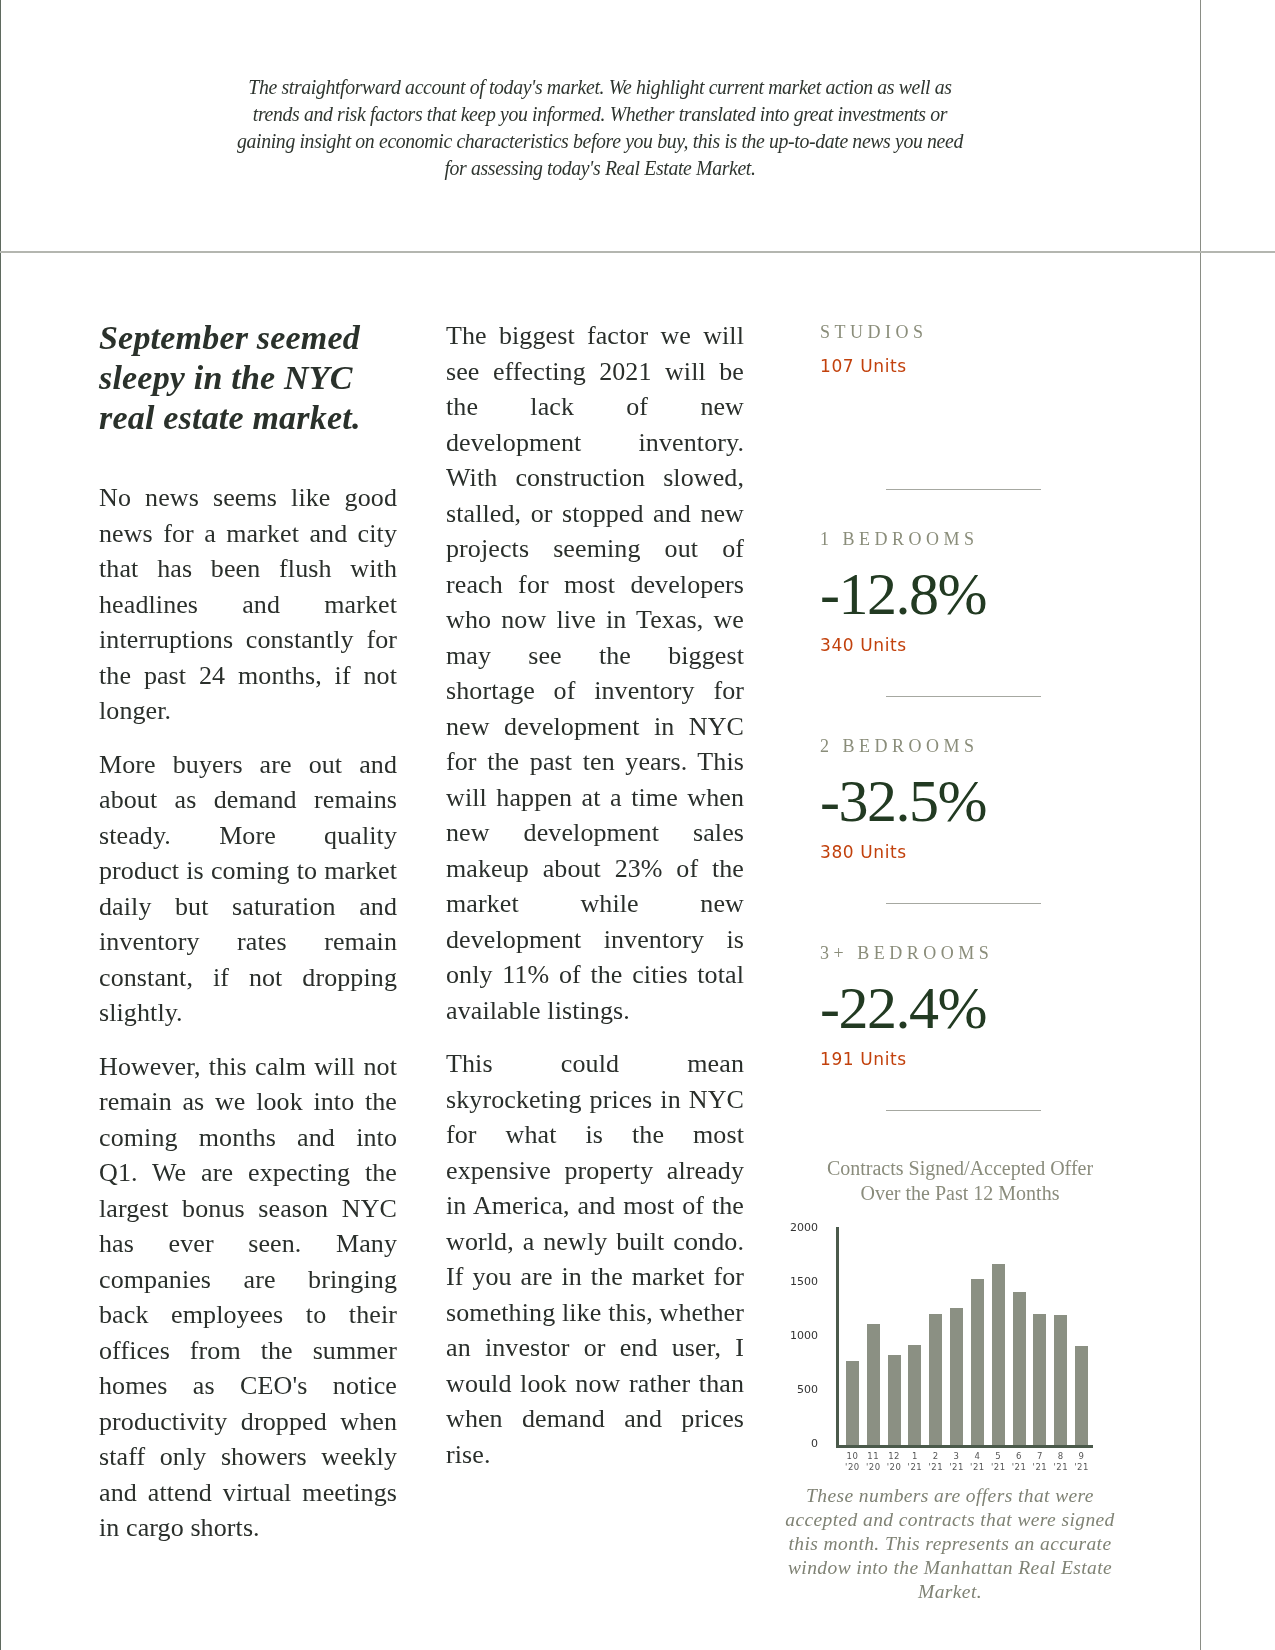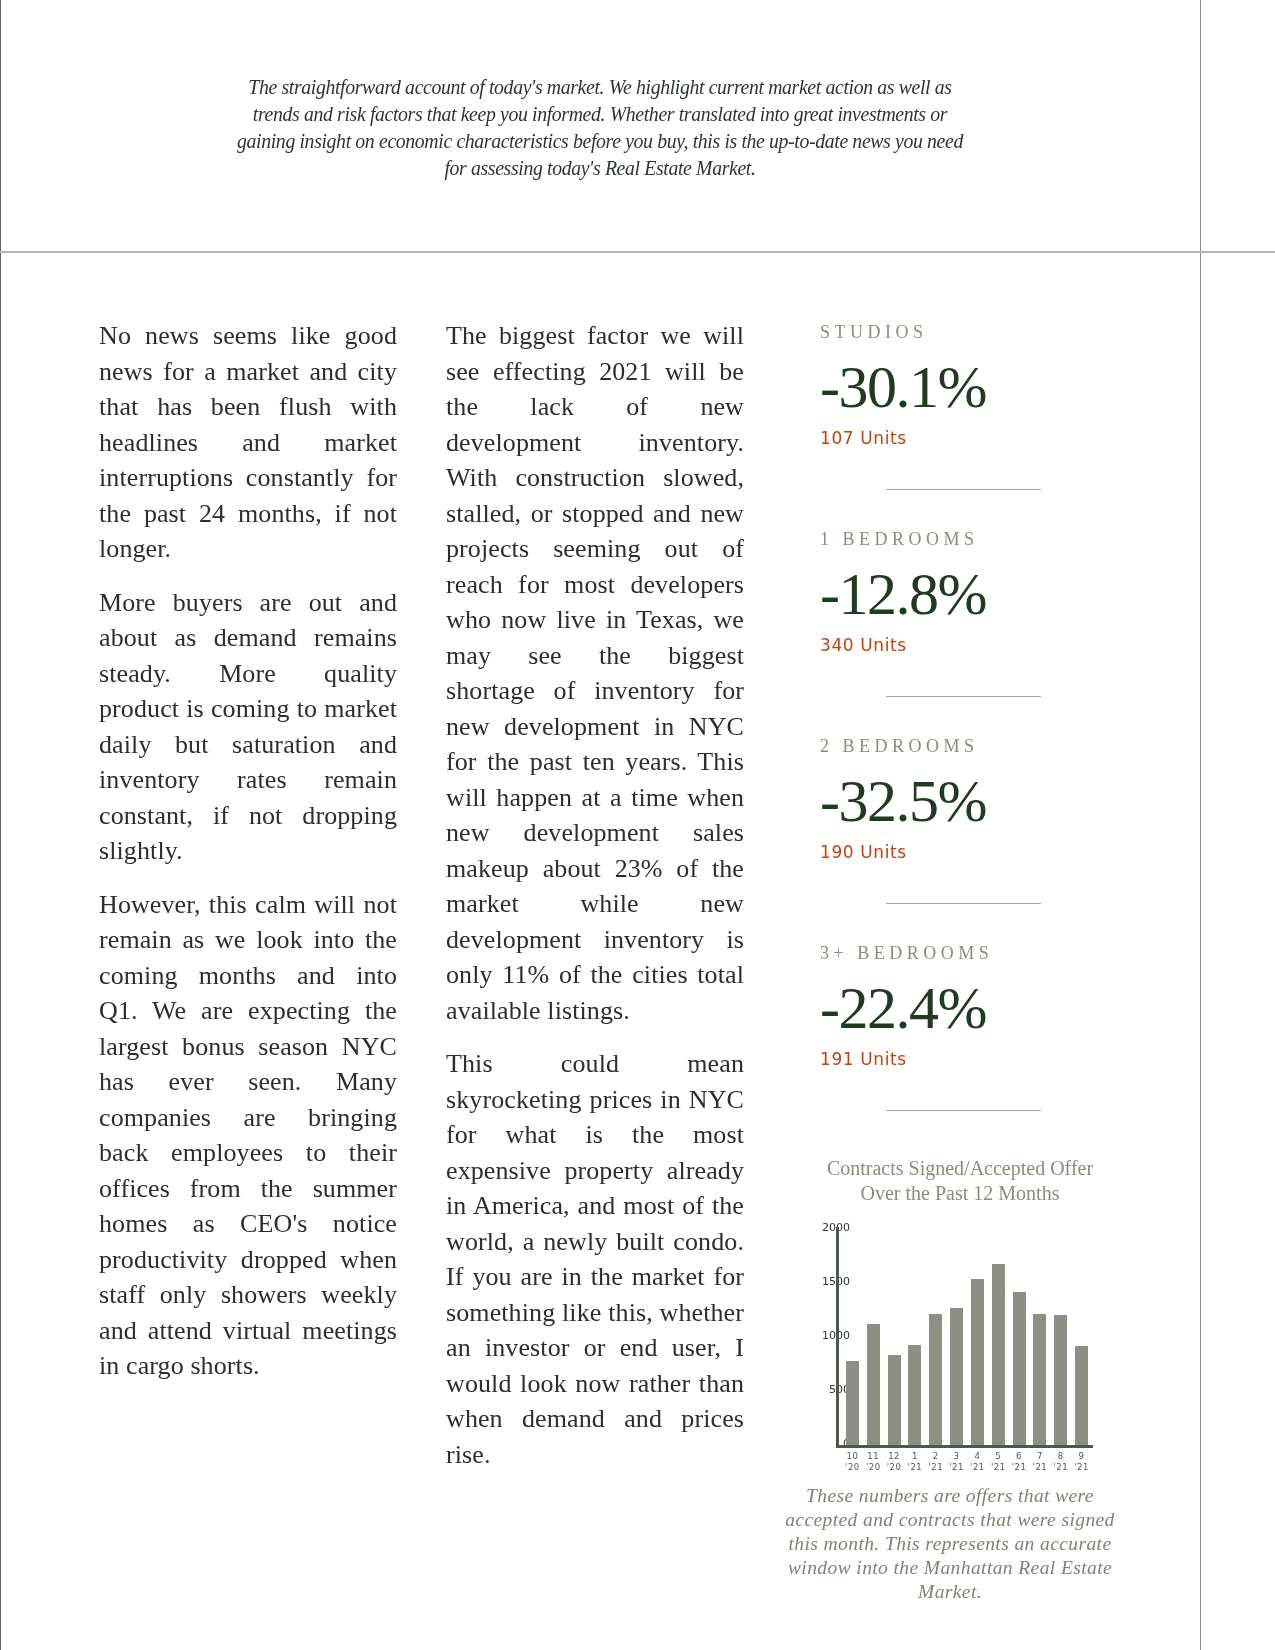--- a/index.html
+++ b/index.html
@@ -48,21 +48,21 @@
   }
   .stat-divider { position: absolute; left: 66px; width: 155px; top: 173px; height: 1px; background: #a6a8a1; }
 
   .chart-title {
     position: absolute; left: 795px; top: 1156px; width: 330px; text-align: center;
     font-size: 20px; line-height: 25px; color: #8a8c7c;
   }
   .chart { position: absolute; left: 790px; top: 1213px; width: 320px; height: 260px; }
   .y-axis-line { position: absolute; left: 46px; top: 14px; width: 3px; height: 221px; background: #4b5a4b; }
   .x-axis-line { position: absolute; left: 46px; top: 232px; width: 257px; height: 3px; background: #4b5a4b; }
-  .y-tick { position: absolute; right: 260px; font-family: "DejaVu Sans", sans-serif; font-size: 11px; color: #333; }
+  .y-tick { position: absolute; right: 292px; font-family: "DejaVu Sans", sans-serif; font-size: 11px; color: #333; }
   .bars { position: absolute; left: 52px; top: 14px; width: 250px; height: 218px; }
   .bar { position: absolute; bottom: 0; width: 13px; background: #8b9083; }
   .x-labels { position: absolute; left: 52px; top: 238px; width: 250px; height: 30px; }
   .x-label {
     position: absolute; width: 22px; text-align: center;
     font-family: "DejaVu Sans", sans-serif; font-size: 8.5px; line-height: 11px; color: #555; letter-spacing: 0.5px;
   }
 
   .footnote {
     position: absolute; left: 770px; top: 1484px; width: 360px; text-align: center;
@@ -72,47 +72,47 @@
 </head>
 <body>
 
 <div class="rule-left"></div>
 <div class="rule-right"></div>
 <div class="rule-top"></div>
 
 <div class="intro">The straightforward account of today's market. We highlight current market action as well as trends and risk factors that keep you informed. Whether translated into great investments or gaining insight on economic characteristics before you buy, this is the up-to-date news you need for assessing today's Real Estate Market.</div>
 
 <div class="col col-1">
+  <h1 class="headline">September seemed sleepy in the NYC real estate market.</h1>
   <p class="para">No news seems like good news for a market and city that has been flush with headlines and market interruptions constantly for the past 24 months, if not longer.</p>
   <p class="para">More buyers are out and about as demand remains steady. More quality product is coming to market daily but saturation and inventory rates remain constant, if not dropping slightly.</p>
   <p class="para">However, this calm will not remain as we look into the coming months and into Q1. We are expecting the largest bonus season NYC has ever seen. Many companies are bringing back employees to their offices from the summer homes as CEO's notice productivity dropped when staff only showers weekly and attend virtual meetings in cargo shorts.</p>
 </div>
 
 <div class="col col-2">
   <p class="para">The biggest factor we will see effecting 2021 will be the lack of new development inventory. With construction slowed, stalled, or stopped and new projects seeming out of reach for most developers who now live in Texas, we may see the biggest shortage of inventory for new development in NYC for the past ten years. This will happen at a time when new development sales makeup about 23% of the market while new development inventory is only 11% of the cities total available listings.</p>
   <p class="para">This could mean skyrocketing prices in NYC for what is the most expensive property already in America, and most of the world, a newly built condo. If you are in the market for something like this, whether an investor or end user, I would look now rather than when demand and prices rise.</p>
 </div>
 
 <div class="stats">
   <div class="stat">
     <div class="stat-label">STUDIOS</div>
-    <div class="stat-value">-30.1%</div>
     <div class="stat-units">107 Units</div>
     <div class="stat-divider"></div>
   </div>
   <div class="stat">
     <div class="stat-label">1 BEDROOMS</div>
     <div class="stat-value">-12.8%</div>
     <div class="stat-units">340 Units</div>
     <div class="stat-divider"></div>
   </div>
   <div class="stat">
     <div class="stat-label">2 BEDROOMS</div>
     <div class="stat-value">-32.5%</div>
-    <div class="stat-units">190 Units</div>
+    <div class="stat-units">380 Units</div>
     <div class="stat-divider"></div>
   </div>
   <div class="stat">
     <div class="stat-label">3+ BEDROOMS</div>
     <div class="stat-value">-22.4%</div>
     <div class="stat-units">191 Units</div>
     <div class="stat-divider"></div>
   </div>
 </div>
 

